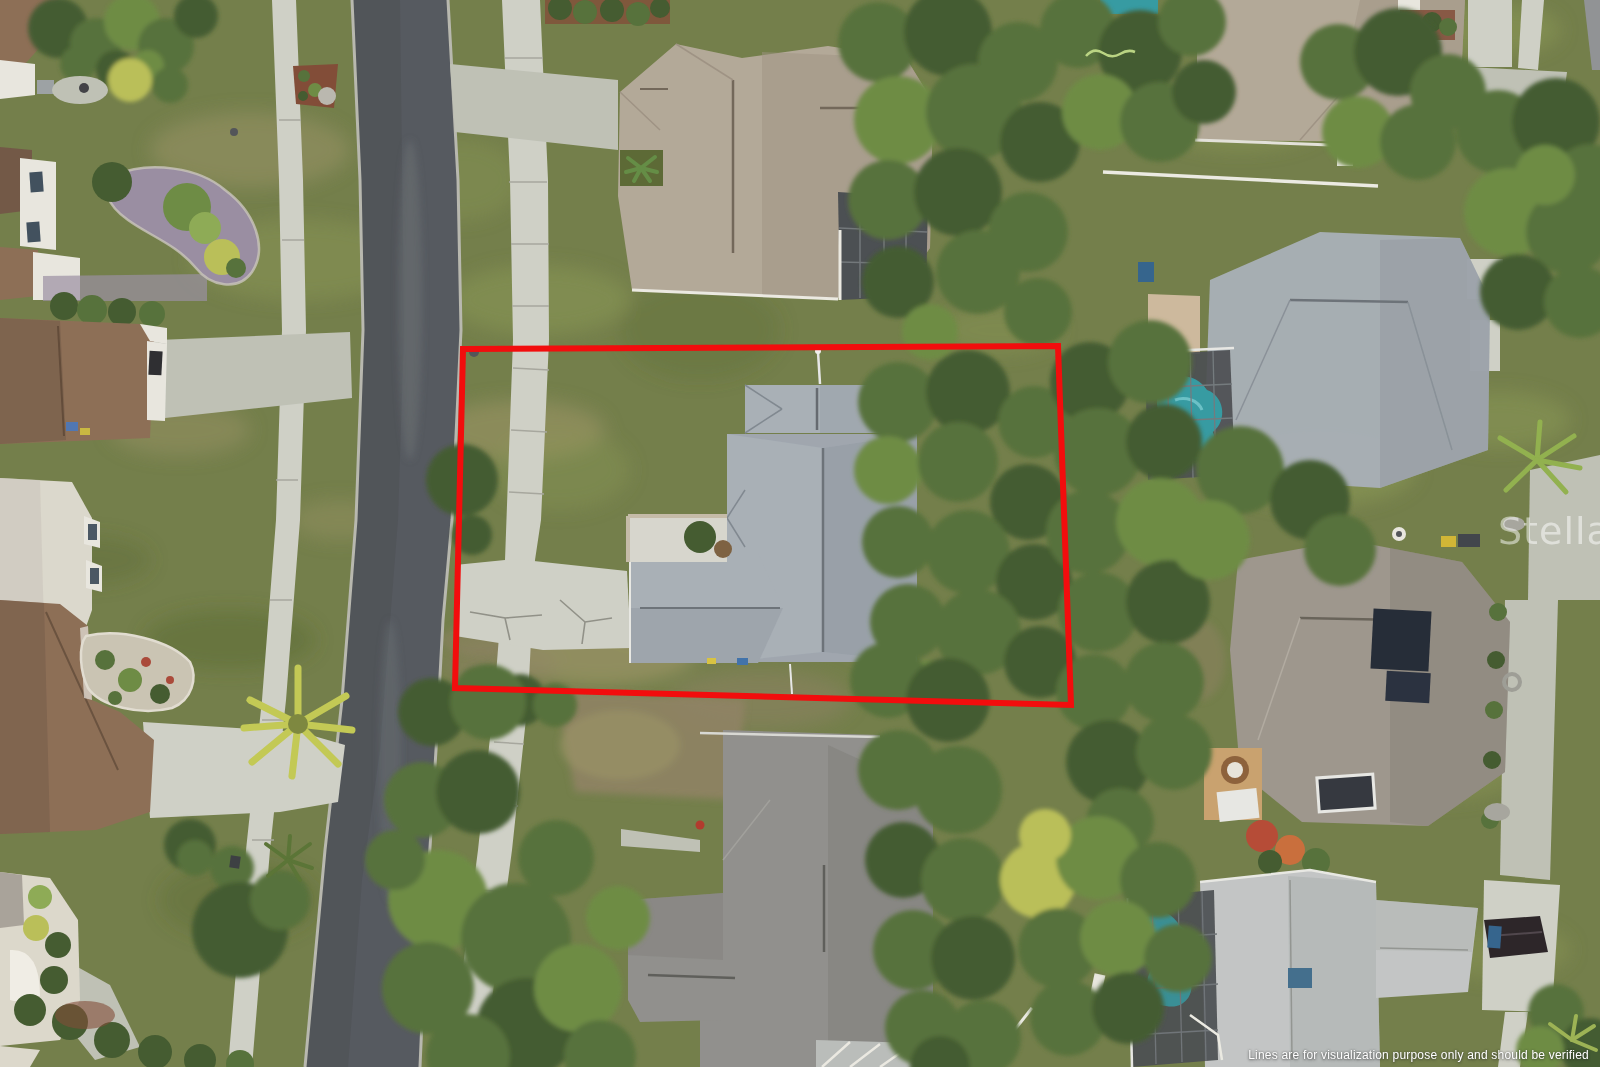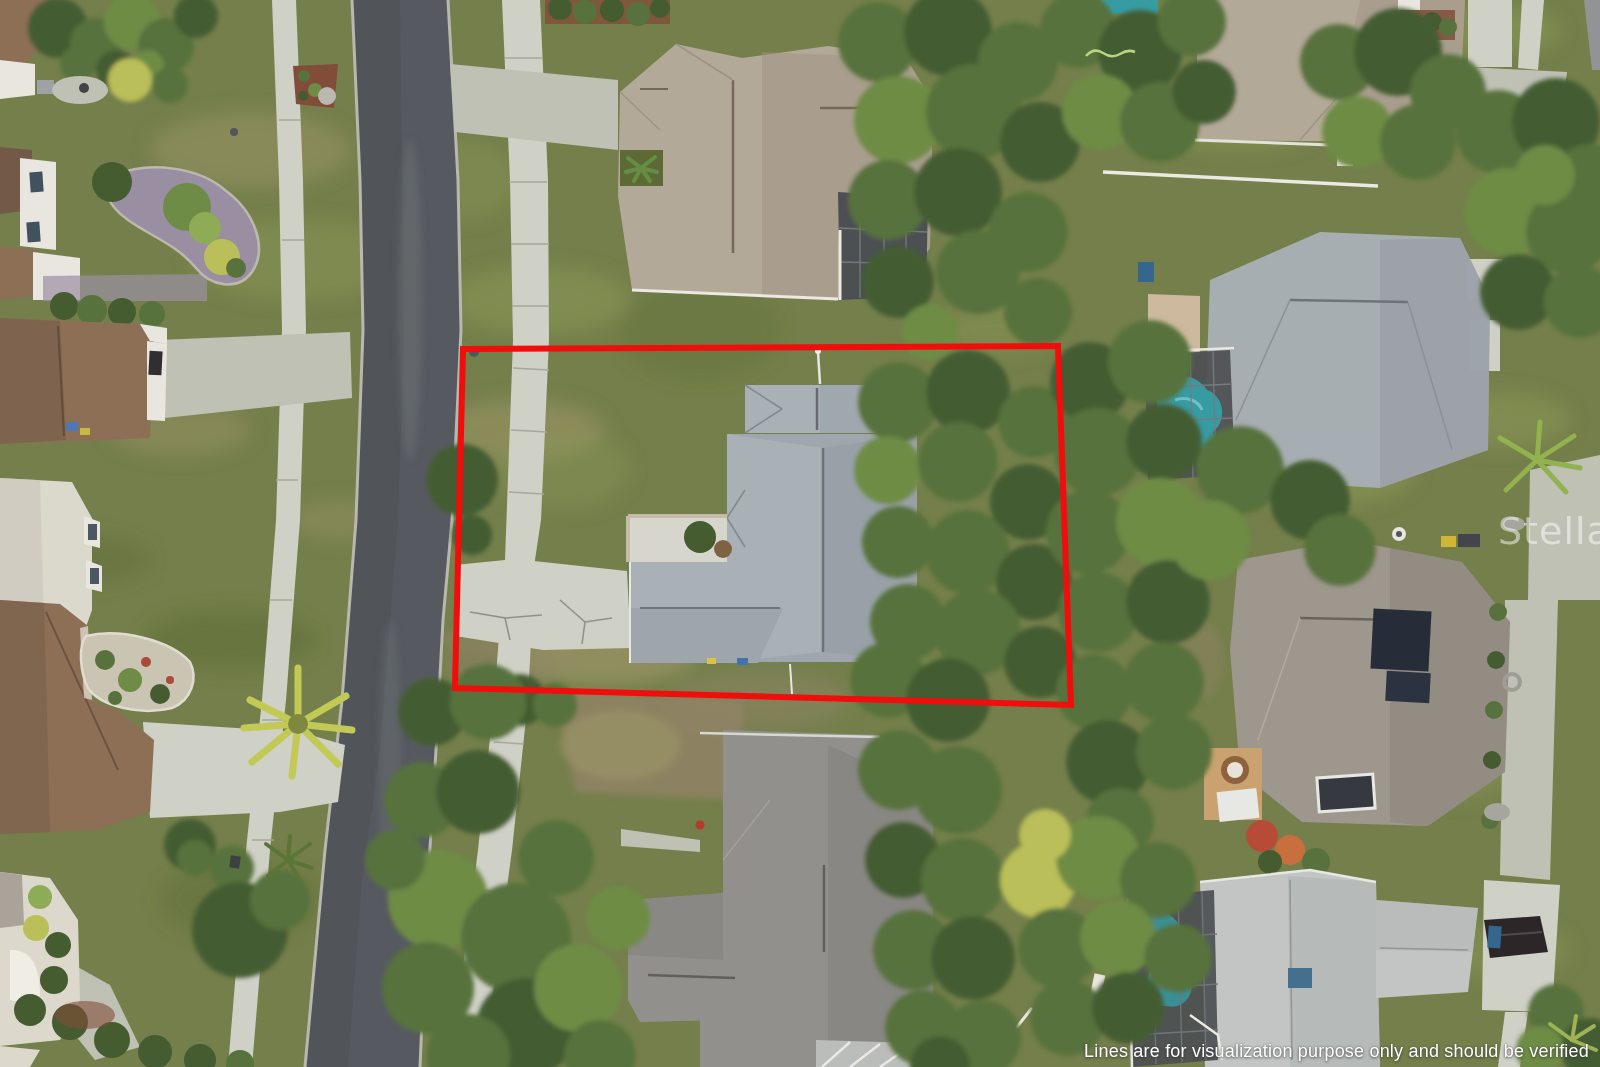--- a/index.html
+++ b/index.html
@@ -20,21 +20,21 @@
   .c-w{fill:var(--white_struct,#e9e7df)}
   .c-td{fill:var(--tree_dark,#3e5629)} .c-tm{fill:var(--tree_mid,#516d34)}
   .c-tl{fill:var(--tree_light,#69883e)} .c-th{fill:var(--tree_hi,#8ba950)}
   .c-ty{fill:var(--tree_yel,#b9be53)}
   .c-scr{fill:var(--screen,#45494c)} .c-pool{fill:var(--pool,#2f98a0)}
   .c-grav{fill:var(--gravel,#978ba0)} .c-mul{fill:var(--mulch,#7e4630)}
   .boundary{fill:none;stroke:var(--boundary,#f20d0d);stroke-width:6;stroke-linejoin:miter;}
   .overlay-text{position:absolute;color:#fff;white-space:nowrap;}
   #watermark{left:1498px;top:509px;font-size:38px;letter-spacing:1px;
              color:rgba(255,255,255,0.5);font-family:"DejaVu Sans", sans-serif;}
-  #disclaimer{right:11px;bottom:5px;font-size:18px;letter-spacing:.2px;
+  #disclaimer{right:11px;bottom:5px;font-size:12px;letter-spacing:.2px;
               text-shadow:0 1px 3px rgba(40,40,40,.65), 0 0 2px rgba(60,60,60,.5);}
 </style>
 </head>
 <body>
 
 <div id="stage">
 <svg width="1600" height="1067" viewBox="0 0 1600 1067" xmlns="http://www.w3.org/2000/svg">
   <defs>
     <filter id="b2" x="-30%" y="-30%" width="160%" height="160%">
           <feGaussianBlur stdDeviation="2"></feGaussianBlur>

